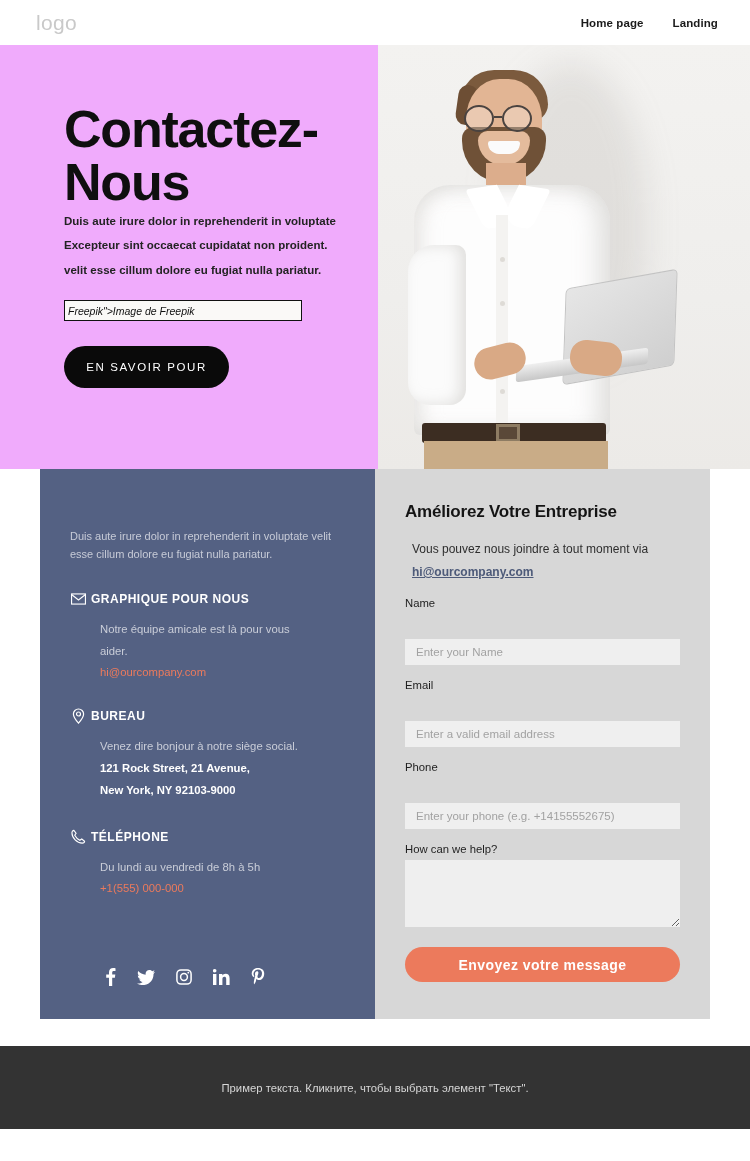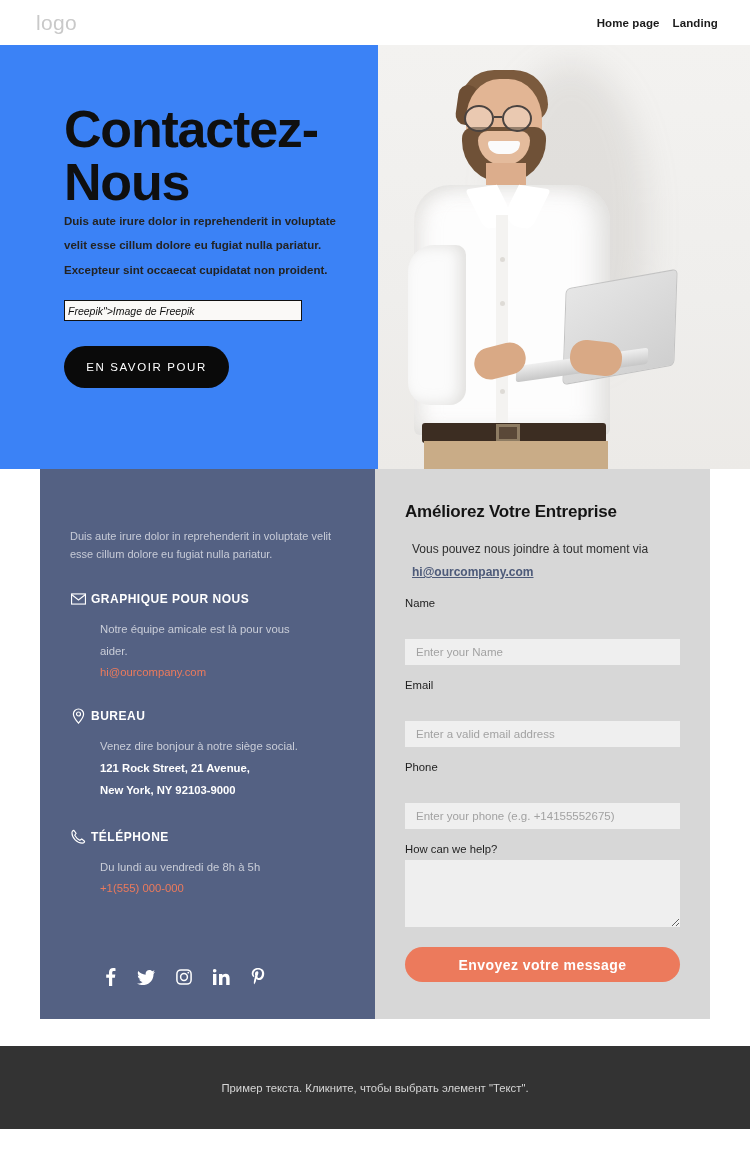--- a/index.html
+++ b/index.html
@@ -23,36 +23,36 @@
   .logo {
     font-size: 21px;
     color: #c9c9c9;
     font-weight: 400;
     letter-spacing: 0.3px;
     font-family: "Liberation Sans", sans-serif;
   }
   .nav {
     margin-left: auto;
     display: flex;
-    gap: 13px;
+    gap: 29px;
     align-items: center;
   }
   .nav-item {
     font-size: 11.5px;
     font-weight: bold;
     color: #1b1b1b;
     letter-spacing: 0.1px;
     cursor: pointer;
   }
 
   
   .hero {
     position: relative;
     height: 424px;
-    background: #3b82f6;
+    background: #f0abfc;
     overflow: hidden;
   }
   .hero-inner {
     position: relative;
     padding: 58px 0 0 64px;
     width: 400px;
     z-index: 3;
   }
   .hero-title {
     font-size: 52px;
@@ -382,22 +382,22 @@
       <div class="ph-hand-r"></div>
       <div class="ph-belt"></div>
       <div class="ph-buckle"></div>
       <div class="ph-pants"></div>
     </div>
 
     <div class="hero-inner">
       <h1 class="hero-title">Contactez-Nous</h1>
       <div class="hero-body">
         <p>Duis aute irure dolor in reprehenderit in voluptate</p>
+        <p>Excepteur sint occaecat cupidatat non proident.</p>
         <p>velit esse cillum dolore eu fugiat nulla pariatur.</p>
-        <p>Excepteur sint occaecat cupidatat non proident.</p>
       </div>
       <div class="credit-box">
         <span>Freepik"&gt;Image de Freepik</span>
       </div>
       <button class="cta-button">EN SAVOIR POUR</button>
     </div>
   </div>
 
   <div class="contact-wrap">
 

